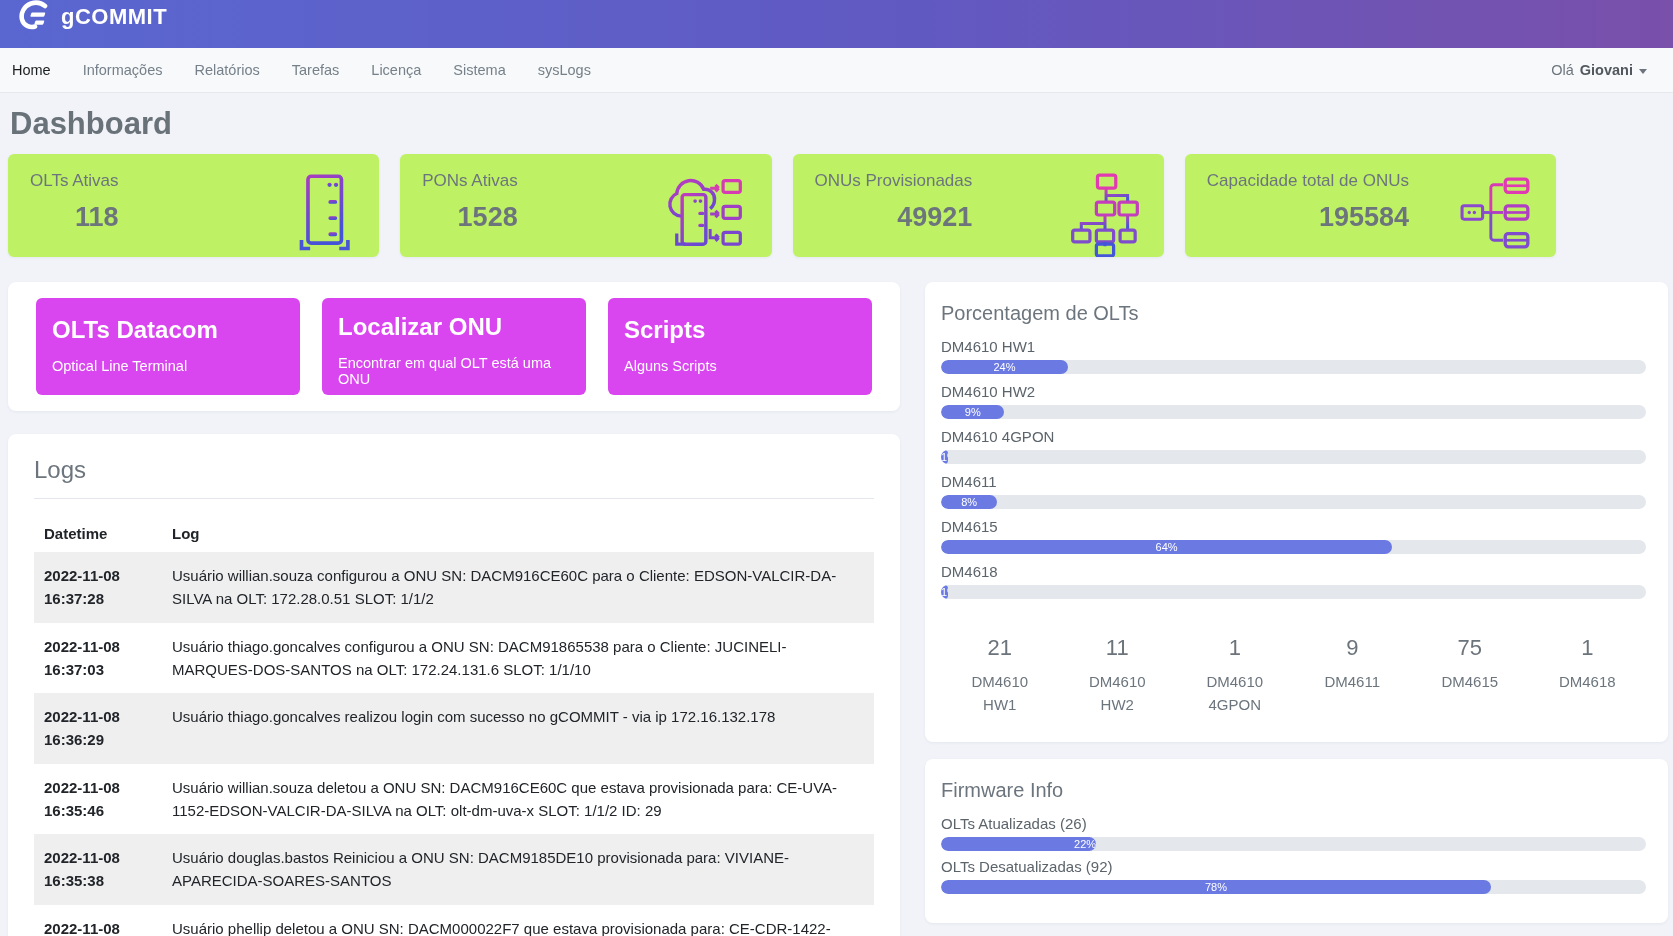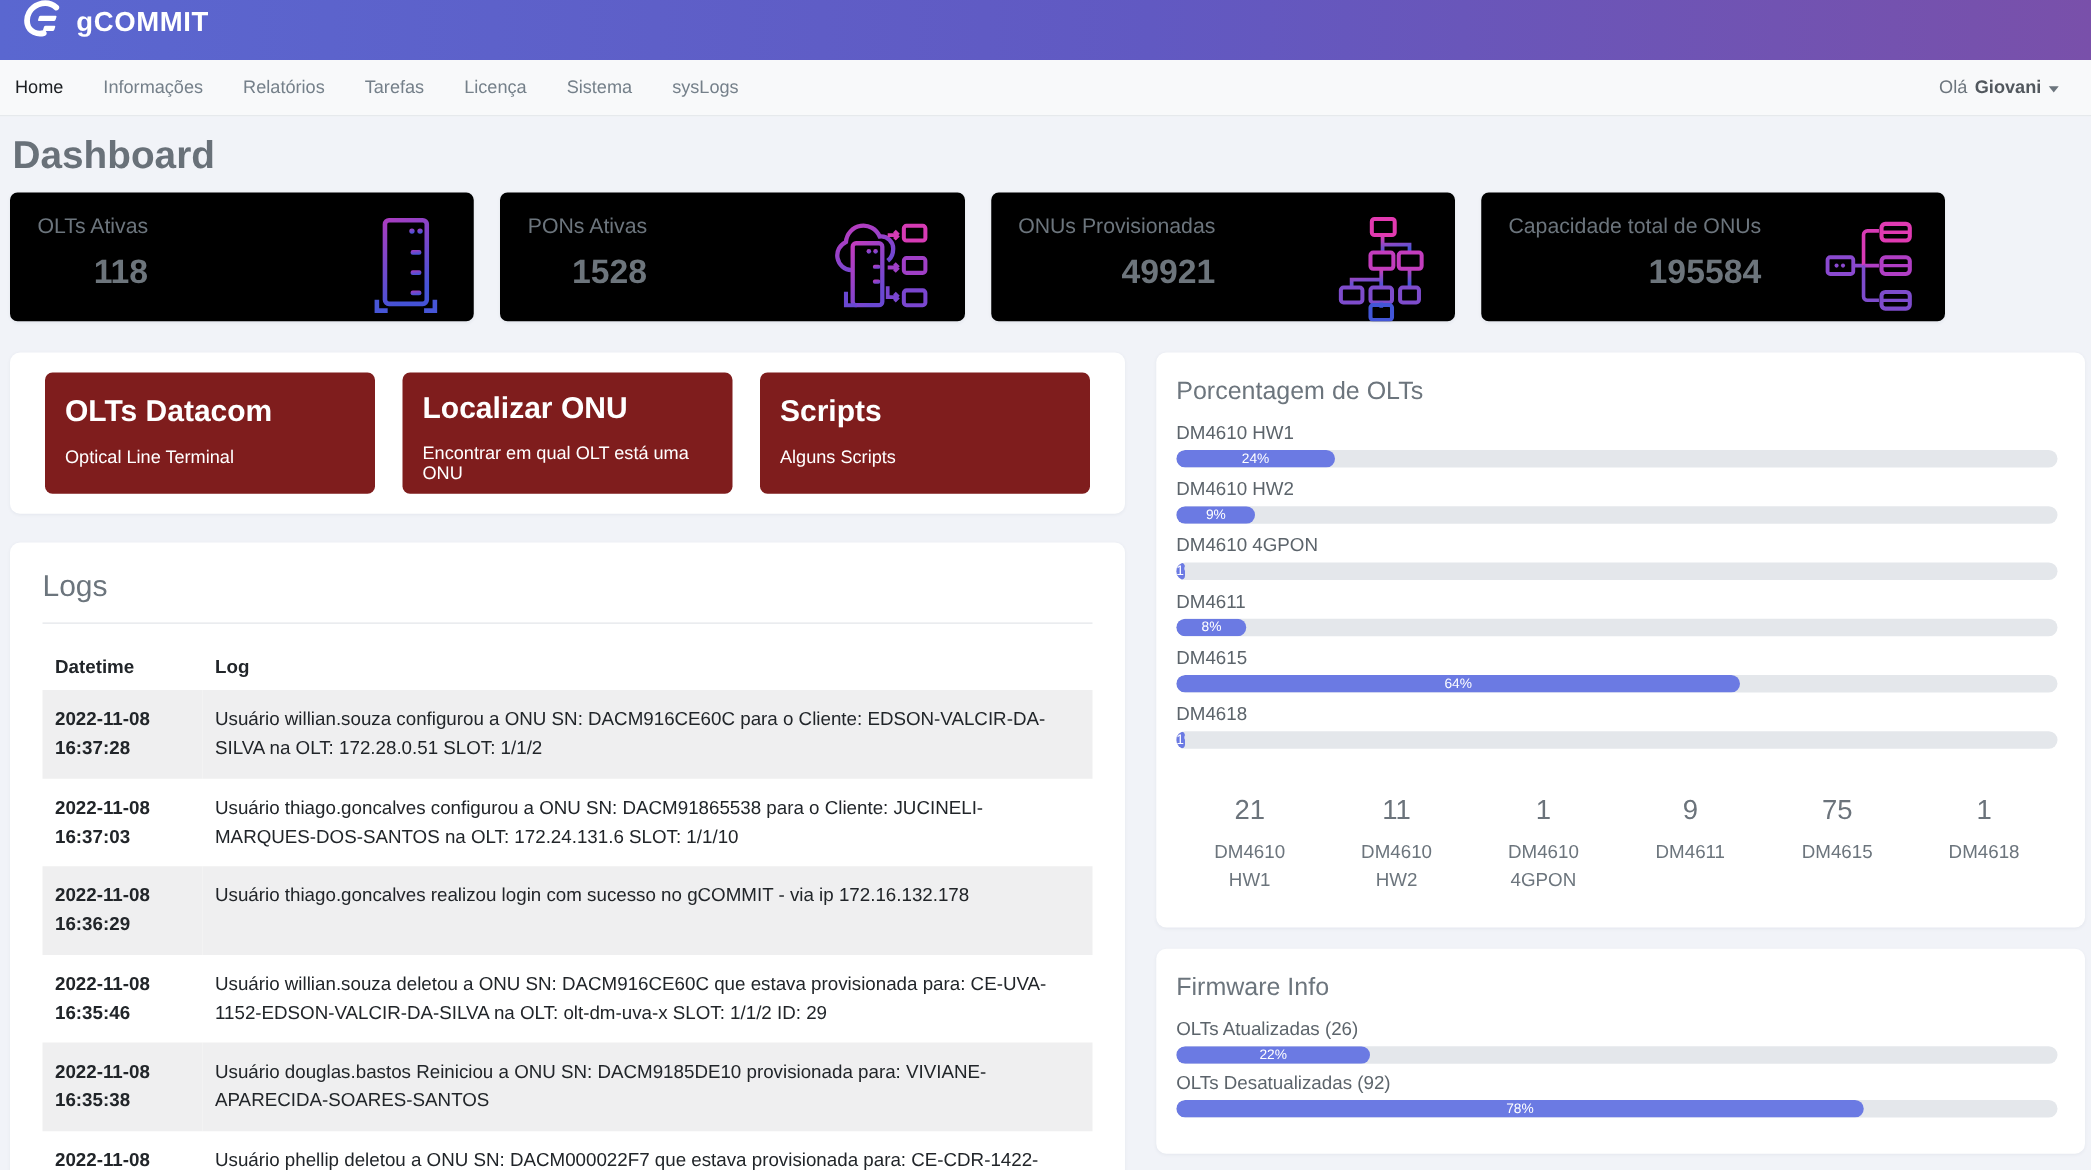--- a/index.html
+++ b/index.html
@@ -33,38 +33,38 @@
     border-top:5px solid #6c757d; display:inline-block; margin-top:2px;
   }
   
   .page-title { font-size:31px; font-weight:600; color:#697179; margin:13px 0 12px 10px; }
   
   .stats-row {
     margin-left:8px; width:1548px;
     display:grid; grid-template-columns:repeat(4,1fr); gap:21px;
   }
   .stat-card {
-    background:#000000; border-radius:6px; height:103px; padding:17px 22px 14px 22px;
+    background:#bef264; border-radius:6px; height:103px; padding:17px 22px 14px 22px;
     display:flex; justify-content:space-between; align-items:flex-start;
     box-shadow:0 1px 3px rgba(40,50,80,.06);
   }
   .stat-label { font-size:17px; color:#6c757d; }
   .stat-value { font-size:27px; font-weight:600; color:#6d757c; margin-top:11px;text-align:right; }
   .stat-icon { flex:0 0 auto; margin-top:2px; }
   
   .main-row { display:flex; gap:25px; margin:25px 0 0 8px; align-items:flex-start; }
   .col-left { width:892px; }
   .col-right { width:743px; }
   .card {
     background:#fff; border-radius:8px; box-shadow:0 1px 3px rgba(40,50,80,.06);
   }
   
   .shortcuts { padding:16px 28px; display:grid; grid-template-columns:repeat(3,1fr); gap:22px; }
   .shortcut-btn {
-    background:#7f1d1d; border:none; border-radius:6px; color:#fff; text-align:left;
+    background:#d946ef; border:none; border-radius:6px; color:#fff; text-align:left;
     padding:15px 16px 18px 16px; height:97px; cursor:pointer; font-family:inherit;
     display:block; width:100%;
   }
   .shortcut-title { font-size:24px; font-weight:bold; line-height:1.2; }
   .shortcut-sub { font-size:14.5px; margin-top:13px; }
   
   .logs-card { margin-top:23px; padding:22px 26px; height:560px; overflow:hidden; }
   .logs-title { font-size:24px; color:#6c757d; padding:0 0 14px 0; border-bottom:1px solid #e3e6ea; }
   table.logs { width:100%; border-collapse:collapse; margin-top:16px; }
   table.logs th {
@@ -383,21 +383,21 @@
           <div class="count-label">DM4618</div>
         </div>
       </div>
     </div>
 
     <div class="card panel firmware-panel">
       <div class="panel-title">Firmware Info</div>
       <div class="bar-row">
         <div class="bar-label">OLTs Atualizadas (26)</div>
         <div class="track">
-          <div class="fill" style="width: 22%;">22%</div>
+          <div class="fill" style="width: 22%; text-align: right;">22%</div>
         </div>
       </div>
       <div class="bar-row">
         <div class="bar-label">OLTs Desatualizadas (92)</div>
         <div class="track">
           <div class="fill" style="width: 78%;">78%</div>
         </div>
       </div>
     </div>
 

